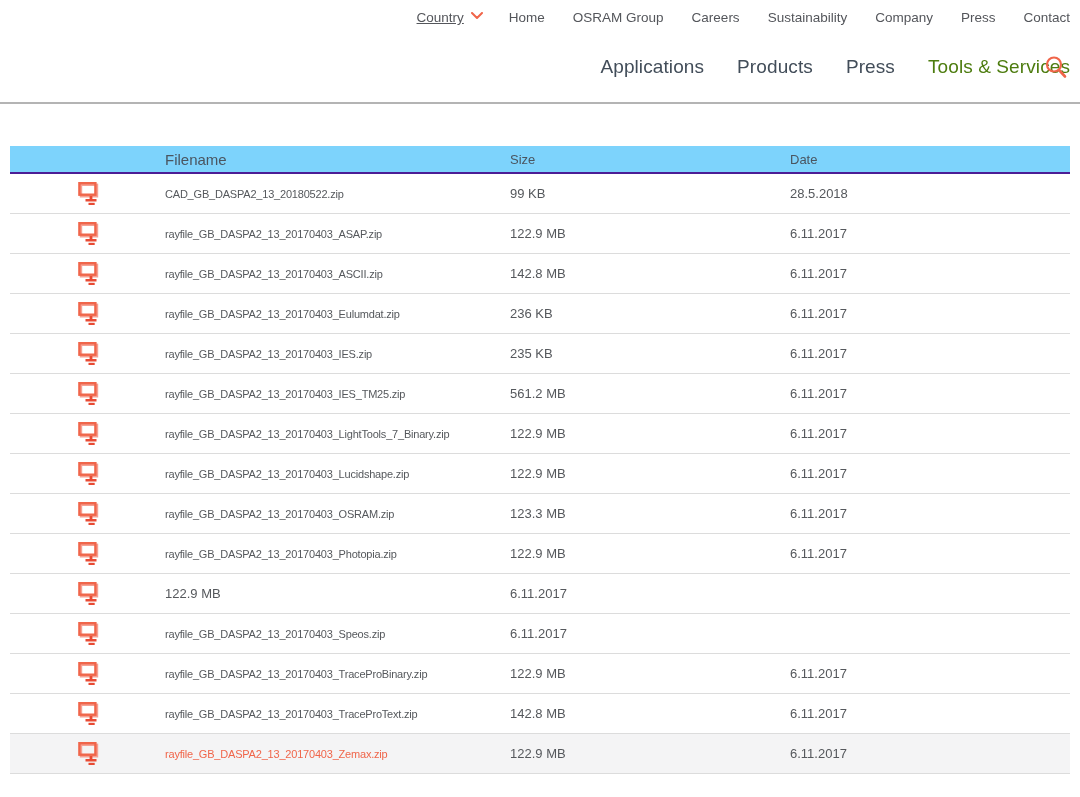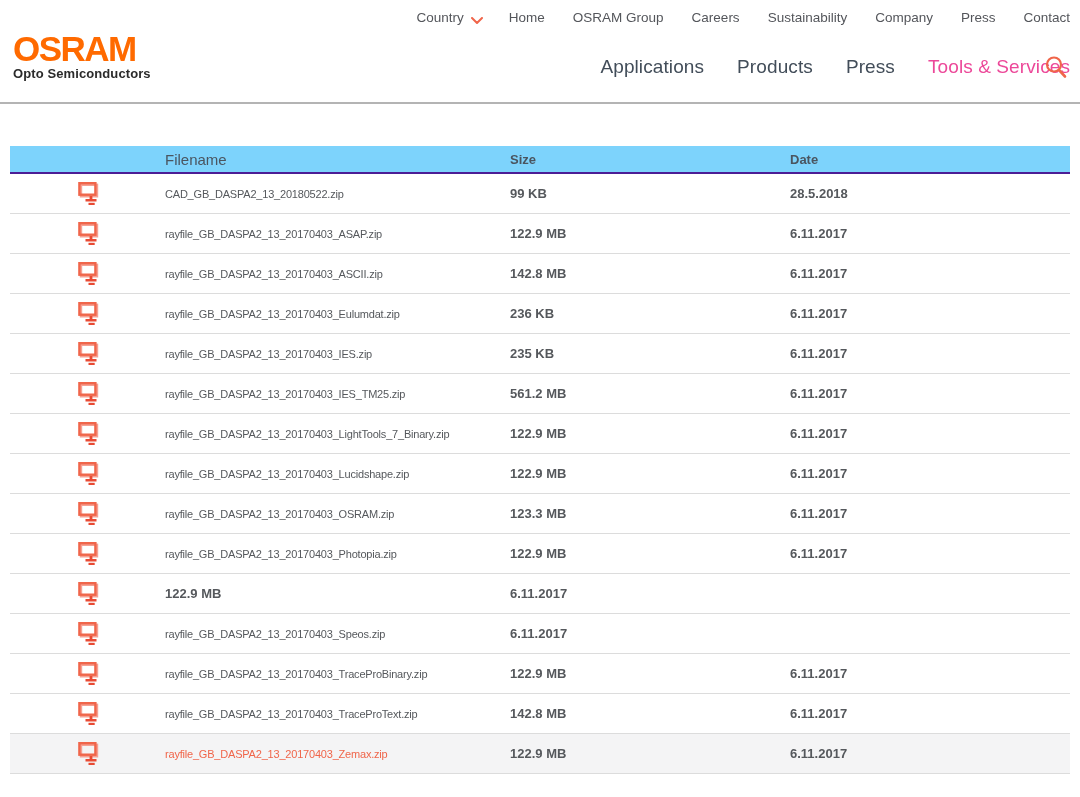--- a/index.html
+++ b/index.html
@@ -7,54 +7,50 @@
   body { font-family:"Liberation Sans", sans-serif; }
   .page { position:relative; width:1080px; height:797px; background:#fff; overflow:hidden; }
 
   
   .header { position:relative; height:102px; background:#fff; }
   .logo { position:absolute; left:13px; top:34px; display:block; text-decoration:none; cursor:pointer; }
   .logo-text { display:block; color:#FF6A00; font-size:35px; font-weight:800; letter-spacing:-1.5px; line-height:30px; }
   .logo-sub { display:block; color:#2b2b2b; font-size:13px; font-weight:700; letter-spacing:0.1px; margin-top:2px; }
 
   .utility-nav { position:absolute; top:10px; right:10px; display:flex; align-items:center; font-size:13.5px; color:#54565B; }
-  .country { display:flex; align-items:flex-end; gap:7px; margin-right:26px; cursor:pointer; }
+  .country { display:flex; align-items:flex-start; gap:7px; margin-right:26px; cursor:pointer;text-decoration:underline; }
   .chevron { display:inline-block; margin-top:2px; }
   .u-links { display:flex; align-items:center; gap:28px; }
   .u-link { color:#54565B; text-decoration:none; cursor:pointer; }
 
   .main-nav { position:absolute; top:56px; right:10px; display:flex; align-items:center; gap:33px; font-size:19px; color:#424D59; }
   .m-link { color:#424D59; text-decoration:none; cursor:pointer; letter-spacing:0.1px; }
-  .m-link.active { color:#ec4899;text-align:center; }
+  .m-link.active { color:#4d7c0f;text-align:center; }
   .search-btn { display:flex; align-items:center; cursor:pointer; margin-left:-4px; }
 
   .divider { height:2px; background:#b4b4b4; width:100%; }
 
   
   .file-table { margin:42px 10px 0 10px; }
   .t-header, .t-row { display:grid; grid-template-columns:155px 345px 280px 1fr; align-items:center; }
   .t-header { height:28px; background:#7dd3fc; color:#4A5560; font-size:15px; border-bottom:2px solid #4c1d95; }
   .t-row { height:40px; border-bottom:1px solid #dcdcdc; color:#55585C; font-size:13px; background:#fff; }
   .t-row.highlighted { background:#f4f4f5; }
   .t-row.highlighted .fname { color:#F0654A; }
   .c-icon { display:flex; justify-content:center; align-items:center; }
   .dl { display:flex; cursor:pointer; }
   .fname { color:#55585C; text-decoration:none; cursor:pointer; font-size:11px; letter-spacing:-0.2px; white-space:nowrap; }
-  .c-size, .c-date { font-size:13px;font-weight:bold; }
+  .c-size, .c-date { font-size:13px; }
 </style>
 </head>
 <body>
 
 <div class="page">
 
   <header class="header">
-    <a class="logo">
-      <span class="logo-text">OSRAM</span>
-      <span class="logo-sub">Opto Semiconductors</span>
-    </a>
 
     <nav class="utility-nav">
       <span class="country">
         <span>Country</span>
         <svg class="chevron" width="12" height="8" viewBox="0 0 12 8">
           <path d="M1 1 L6 6 L11 1" fill="none" stroke="#F0654A" stroke-width="2" stroke-linecap="round" stroke-linejoin="round"></path>
         </svg>
       </span>
       <span class="u-links">
 

